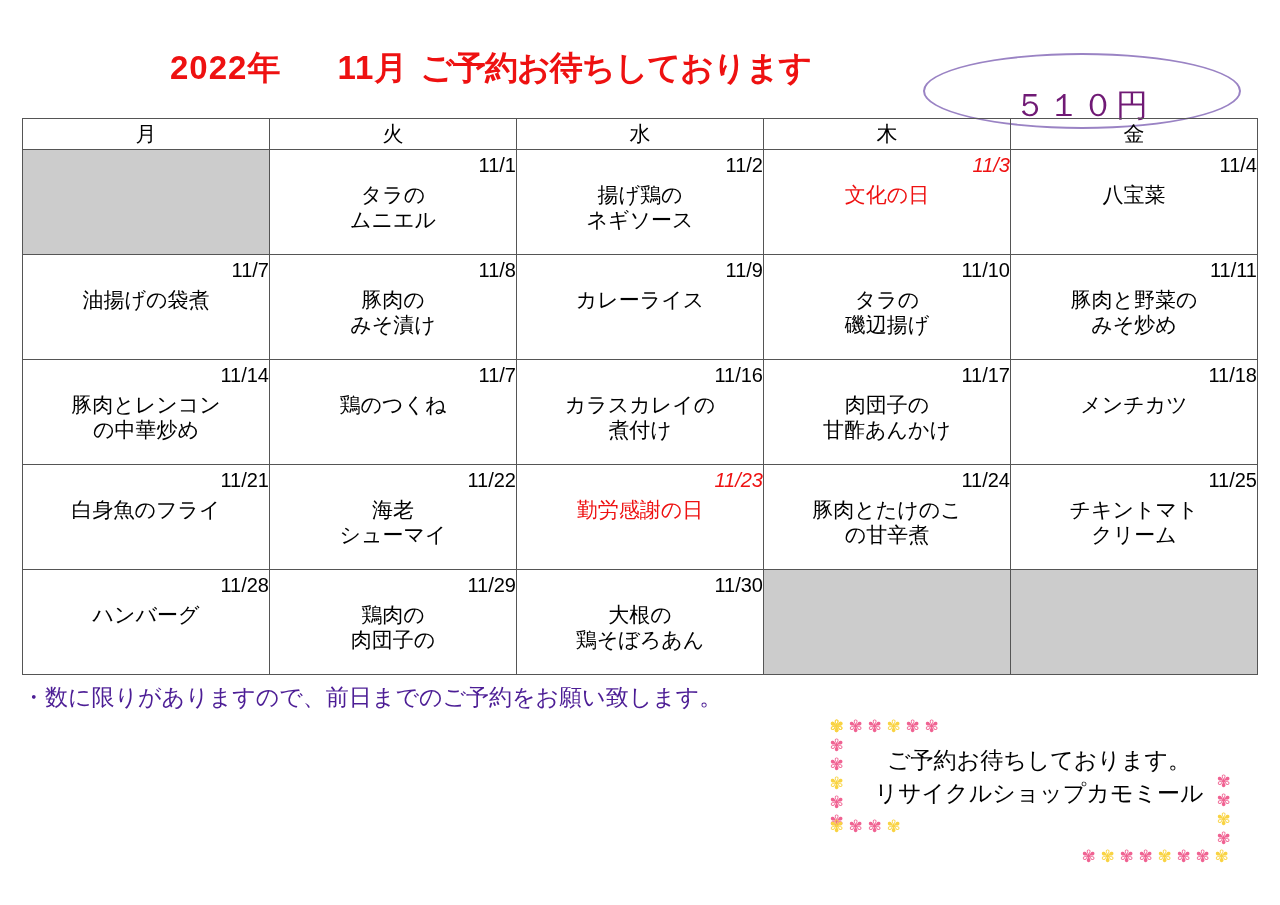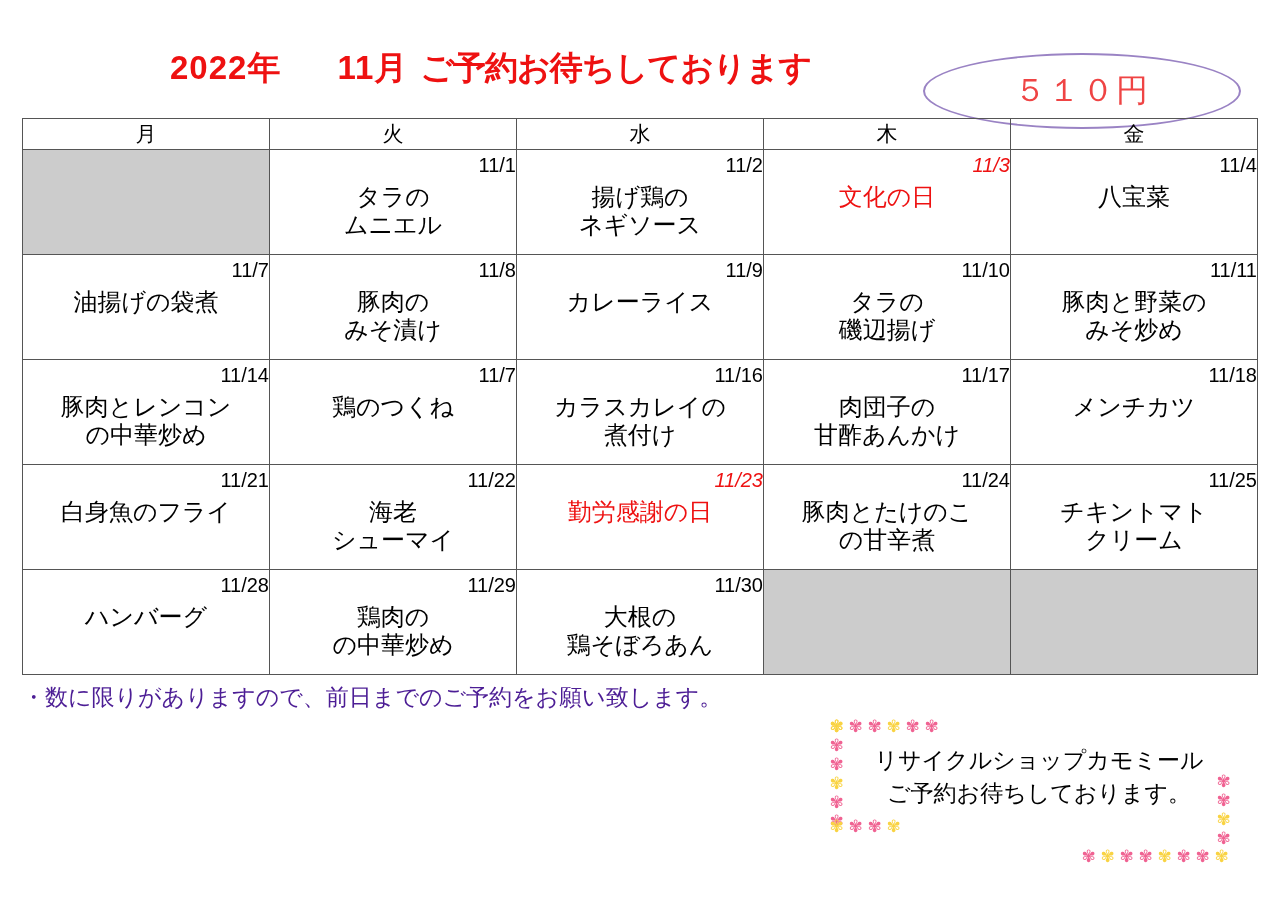--- a/index.html
+++ b/index.html
@@ -51,28 +51,28 @@
     top: 25px;
     width: 318px;
     height: 76px;
     border: 2px solid #9a83c4;
     border-radius: 50%;
     box-sizing: border-box;
   }
   .price-text {
     position: absolute;
     left: 923px;
-    top: 25px;
+    top: 40px;
     width: 318px;
     height: 76px;
     display: flex;
     align-items: center;
     justify-content: center;
     font-size: 32px;
-    color: #ef4444;
+    color: #701a75;
     letter-spacing: 2px;
   }
 
   
   .calendar {
     position: absolute;
     left: 22px;
     top: 118px;
     width: 1236px;
     border-collapse: collapse;
@@ -97,21 +97,21 @@
     text-align: center;
   }
   .cell .date {
     font-size: 20px;
     color: #000;
     margin-top: 4px;
     line-height: 1.15;
     text-align: right;
   }
   .cell .dish {
-    font-size: 24px;
+    font-size: 21px;
     color: #000;
     line-height: 1.18;
     margin-top: 6px;
     padding: 0 2px;
     white-space: pre-line;
   }
   .cell.holiday .date { color: #ee1111; font-style: italic; }
   .cell.holiday .dish { color: #ee1111; }
   .cell.empty {
     background: #cccccc;
@@ -284,39 +284,39 @@
         </td>
       </tr>
       <tr>
         <td class="cell">
           <div class="date">11/28</div>
           <div class="dish">ハンバーグ</div>
         </td>
         <td class="cell">
           <div class="date">11/29</div>
           <div class="dish">鶏肉の
-の中華炒め</div>
+肉団子の</div>
         </td>
         <td class="cell">
           <div class="date">11/30</div>
           <div class="dish">大根の
 鶏そぼろあん</div>
         </td>
         <td class="cell empty"></td>
         <td class="cell empty"></td>
       </tr>
     </tbody>
 </table>
 
 <div class="notice">・数に限りがありますので、前日までのご予約をお願い致します。</div>
 
 <div class="footer-box">
   <div class="footer-text">
+    <div>ご予約お待ちしております。</div>
     <div>リサイクルショップカモミール</div>
-    <div>ご予約お待ちしております。</div>
   </div>
 <div class="flower" style="left: 8px; top: 0px;">
       <span style="color: rgb(249, 211, 66);">✾</span>
     </div>
     <div class="flower" style="left: 27px; top: 0px;">
       <span style="color: rgb(240, 98, 146);">✾</span>
     </div>
     <div class="flower" style="left: 46px; top: 0px;">
       <span style="color: rgb(240, 98, 146);">✾</span>
     </div>

